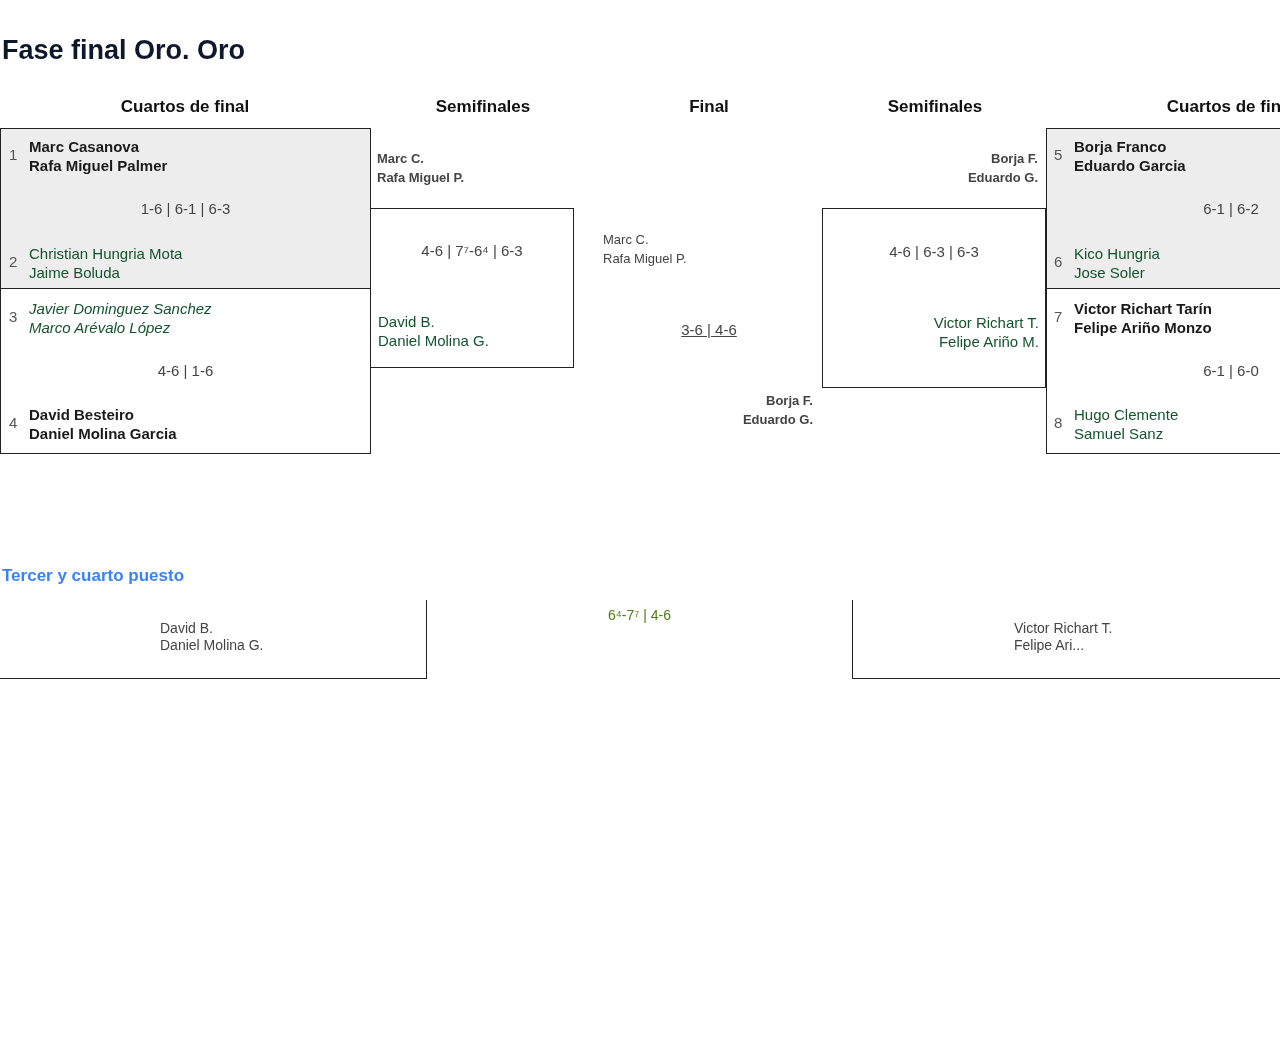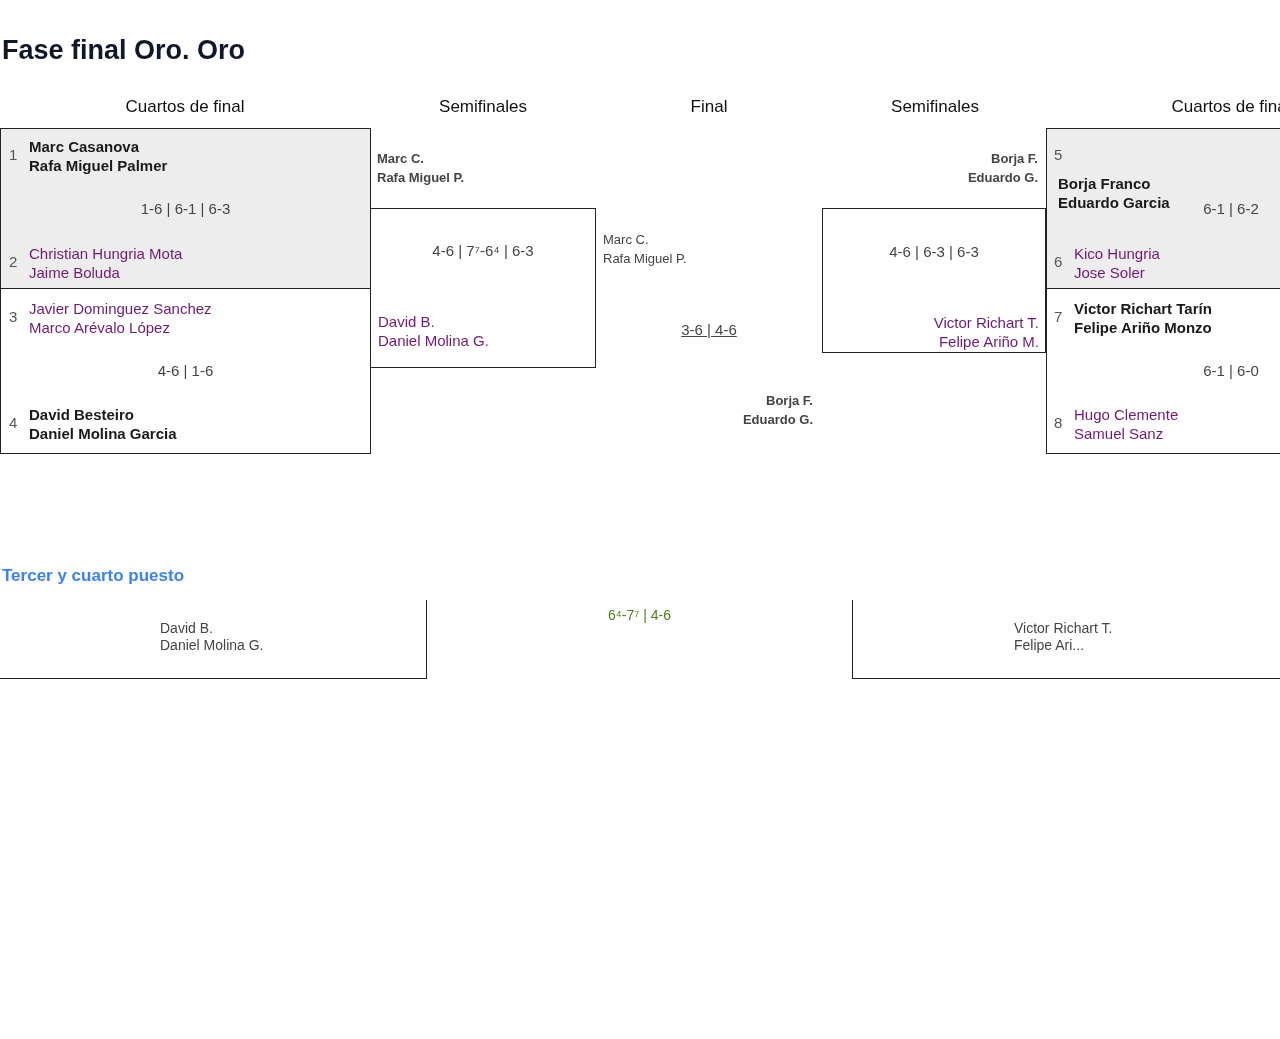--- a/index.html
+++ b/index.html
@@ -6,26 +6,26 @@
   #page{position:relative;width:1280px;height:1039px;background:#fff;overflow:hidden;
         font-family:"Liberation Sans",sans-serif;color:#333;}
 
   .title{position:absolute;left:2px;top:1px;font-size:29px;font-weight:700;color:#111;letter-spacing:-0.5px;white-space:nowrap;}
   .subtitle{position:absolute;left:2px;top:35px;font-size:27px;font-weight:700;color:#0f172a;white-space:nowrap;}
 
   .logo{position:absolute;left:1046px;top:4px;width:234px;height:66px;cursor:pointer;}
   .logo svg{position:absolute;left:0;top:0;}
   .logo-text{position:absolute;left:66px;top:-9px;font-size:54px;font-weight:700;color:#76b82a;letter-spacing:-2px;line-height:64px;}
 
-  .round-header{position:absolute;top:97px;font-size:17px;font-weight:400;color:#111;text-align:center;white-space:nowrap;}
+  .round-header{position:absolute;top:97px;font-size:17px;font-weight:700;color:#111;text-align:center;white-space:nowrap;}
 
   .box{position:absolute;border:1px solid #222;box-sizing:border-box;background:#fff;}
   .gray{background:#ededed;}
   .seed{position:absolute;font-size:15px;color:#555;}
-  .team{position:absolute;font-size:15px;line-height:19px;color:#701a75;white-space:nowrap;}
+  .team{position:absolute;font-size:15px;line-height:19px;color:#14532d;white-space:nowrap;}
   .winner{font-weight:700;color:#1a1a1a;}
   .score{position:absolute;font-size:15px;color:#444;text-align:center;white-space:nowrap;}
   .ta-r{text-align:right;}
   .free{position:absolute;font-size:13px;line-height:19px;color:#444;white-space:nowrap;}
 
   .tp-heading{position:absolute;left:2px;top:566px;font-size:17px;font-weight:700;color:#3b82f6;}
   .tp-left{position:absolute;left:0;top:600px;width:427px;height:79px;box-sizing:border-box;
            border-right:1px solid #222;border-bottom:1px solid #222;}
   .tp-right{position:absolute;left:852px;top:600px;width:428px;height:79px;box-sizing:border-box;
             border-left:1px solid #222;border-bottom:1px solid #222;}
@@ -55,37 +55,37 @@
     <div class="score" style="left:0;top:71px;width:100%;">1-6 | 6-1 | 6-3</div>
     <span class="seed" style="left:8px;top:124px;">2</span>
     <div class="team" style="left:28px;top:115px;">
       <div>Christian Hungria Mota</div>
       <div>Jaime Boluda</div>
     </div>
   </div>
 
   <div class="box" style="left:0;top:288px;width:371px;height:166px;">
     <span class="seed" style="left:8px;top:19px;">3</span>
-    <div class="team" style="left:28px;top:10px;">
+    <div class="team" style="left:28px;top:10px;font-style:italic;">
       <div>Javier Dominguez Sanchez</div>
       <div>Marco Arévalo López</div>
     </div>
     <div class="score" style="left:0;top:73px;width:100%;">4-6 | 1-6</div>
     <span class="seed" style="left:8px;top:125px;">4</span>
     <div class="team winner" style="left:28px;top:116px;">
       <div>David Besteiro</div>
       <div>Daniel Molina Garcia</div>
     </div>
   </div>
 
   <div class="free winner" style="left:377px;top:149px;">
     <div>Marc C.</div>
     <div>Rafa Miguel P.</div>
   </div>
-  <div class="box" style="left:370px;top:208px;width:226px;height:160px;">
+  <div class="box" style="left:370px;top:208px;width:204px;height:160px;">
     <div class="score" style="left:0;top:33px;width:100%;">4-6 | 7⁷-6⁴ | 6-3</div>
     <div class="team" style="left:7px;top:103px;">
       <div>David B.</div>
       <div>Daniel Molina G.</div>
     </div>
   </div>
 
   <div class="free" style="left:603px;top:230px;">
     <div>Marc C.</div>
     <div>Rafa Miguel P.</div>
@@ -93,31 +93,31 @@
   <div class="score" style="left:596px;top:321px;width:226px;text-decoration:underline;">3-6 | 4-6</div>
   <div class="free winner ta-r" style="left:596px;top:391px;width:217px;">
     <div>Borja F.</div>
     <div>Eduardo G.</div>
   </div>
 
   <div class="free winner ta-r" style="left:822px;top:149px;width:216px;">
     <div>Borja F.</div>
     <div>Eduardo G.</div>
   </div>
-  <div class="box" style="left:822px;top:208px;width:224px;height:145px;">
+  <div class="box" style="left:822px;top:208px;width:224px;height:180px;">
     <div class="score" style="left:0;top:34px;width:100%;">4-6 | 6-3 | 6-3</div>
     <div class="team ta-r" style="left:0;top:104px;width:216px;">
       <div>Victor Richart T.</div>
       <div>Felipe Ariño M.</div>
     </div>
   </div>
 
   <div class="box gray" style="left:1046px;top:128px;width:370px;height:161px;">
     <span class="seed" style="left:7px;top:17px;">5</span>
-    <div class="team winner" style="left:11px;top:8px;margin-top:37px;">
+    <div class="team winner" style="left:27px;top:8px;">
       <div>Borja Franco</div>
       <div>Eduardo Garcia</div>
     </div>
     <div class="score" style="left:0;top:71px;width:100%;">6-1 | 6-2</div>
     <span class="seed" style="left:7px;top:124px;">6</span>
     <div class="team" style="left:27px;top:115px;">
       <div>Kico Hungria</div>
       <div>Jose Soler</div>
     </div>
   </div>

